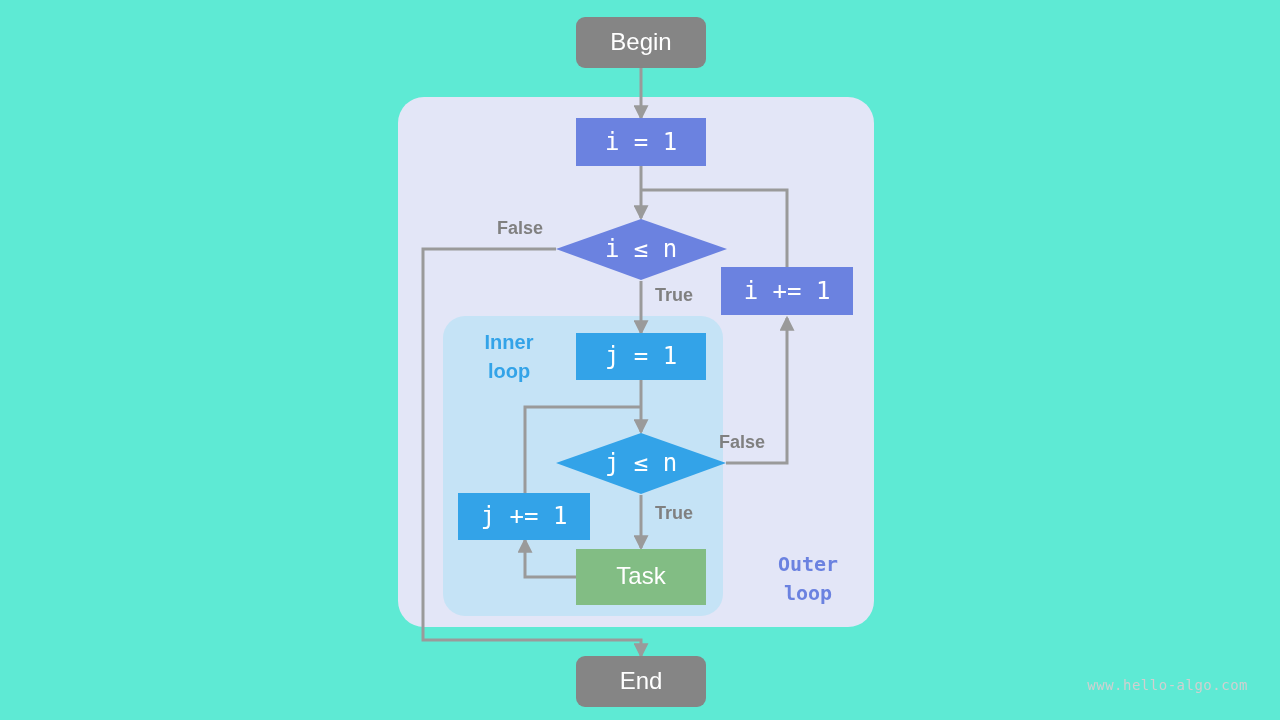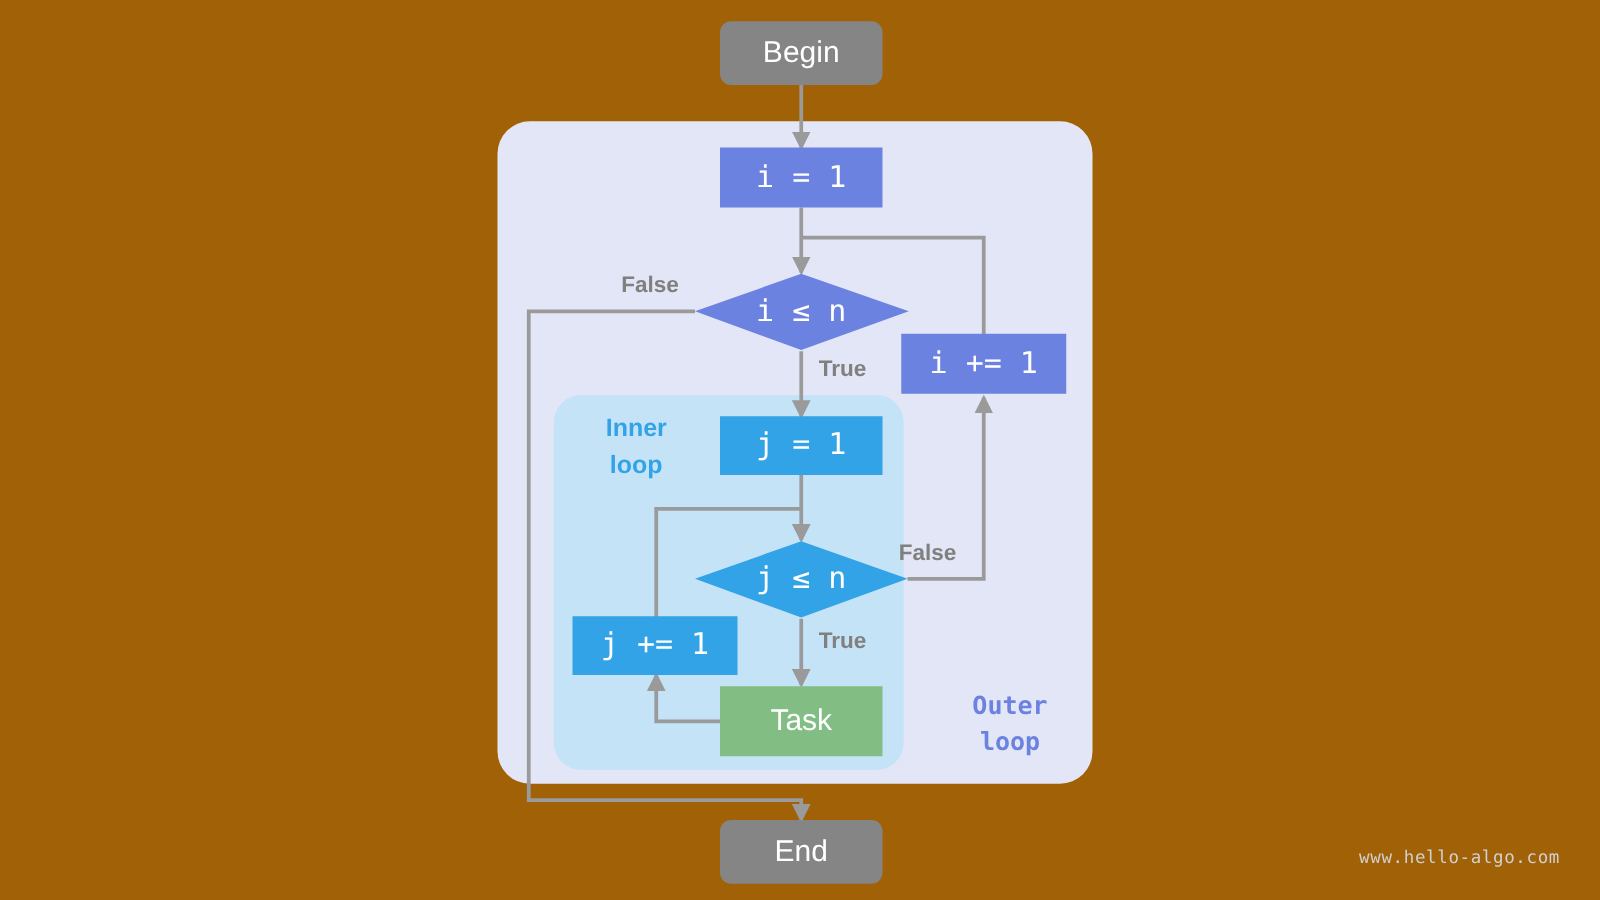--- a/index.html
+++ b/index.html
@@ -10,21 +10,21 @@
   body {
     width: 1280px;
     height: 720px;
     overflow: hidden;
     font-family: "Liberation Sans", sans-serif;
   }
   #stage {
     position: relative;
     width: 1280px;
     height: 720px;
-    background: #a16207;
+    background: #5eead4;
   }
   svg#flow {
     position: absolute;
     left: 0;
     top: 0;
     width: 1280px;
     height: 720px;
   }
   .mono {
     font-family: "DejaVu Sans Mono", "Liberation Mono", monospace;

